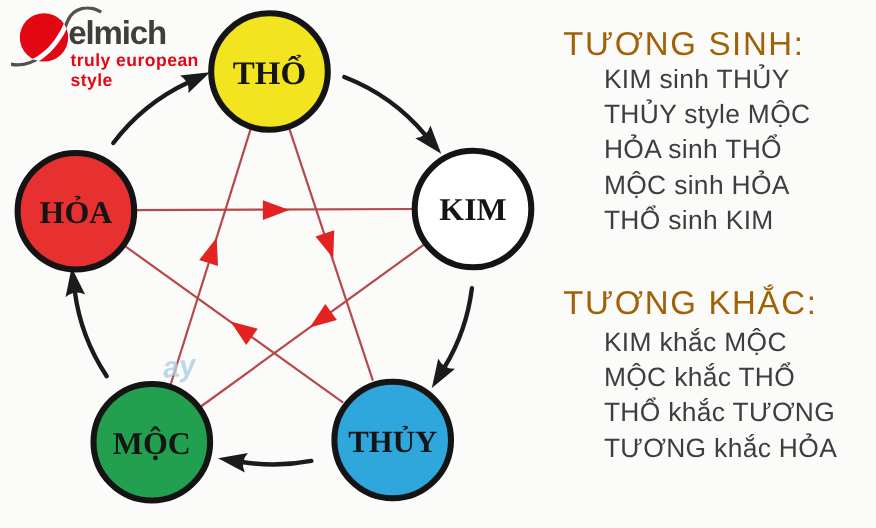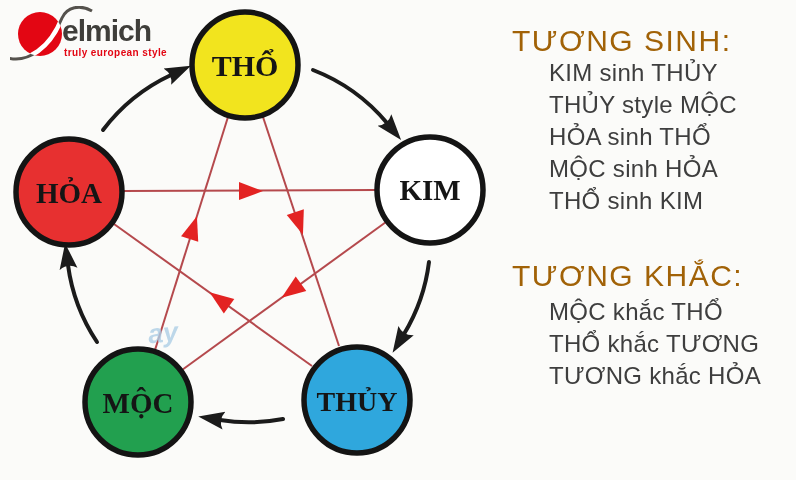--- a/index.html
+++ b/index.html
@@ -12,21 +12,21 @@
   }
   
   .logo{position:absolute;left:10px;top:6px;width:190px;height:60px;}
   .logo svg{position:absolute;left:0;top:0;}
   .logo-word{
     position:absolute;left:52px;top:8px;
     font-size:30px;font-weight:bold;color:#3f3e3a;letter-spacing:-1px;
   }
   .logo-tag{
     position:absolute;left:54px;top:41px;
-    font-size:10px;font-weight:bold;color:#e30613;letter-spacing:.4px;
+    font-size:16px;font-weight:bold;color:#e30613;letter-spacing:.4px;
   }
   
   .diagram{position:absolute;left:0;top:0;}
   .node-label{
     font-family:"Liberation Serif", serif;
     font-weight:bold;fill:#151515;
     text-anchor:middle;
   }
   
   .watermark{
@@ -127,19 +127,20 @@
     <div class="rules r1">
       <div class="rule">KIM sinh THỦY</div>
       <div class="rule">THỦY style MỘC</div>
       <div class="rule">HỎA sinh THỔ</div>
       <div class="rule">MỘC sinh HỎA</div>
       <div class="rule">THỔ sinh KIM</div>
     </div>
 
     <div class="sec-title t2">TƯƠNG KHẮC:</div>
     <div class="rules r2">
+      <div class="rule">KIM khắc MỘC</div>
       <div class="rule">MỘC khắc THỔ</div>
       <div class="rule">THỔ khắc TƯƠNG</div>
       <div class="rule">TƯƠNG khắc HỎA</div>
     </div>
   </div>
 
 </div>
 
 </body></html>

